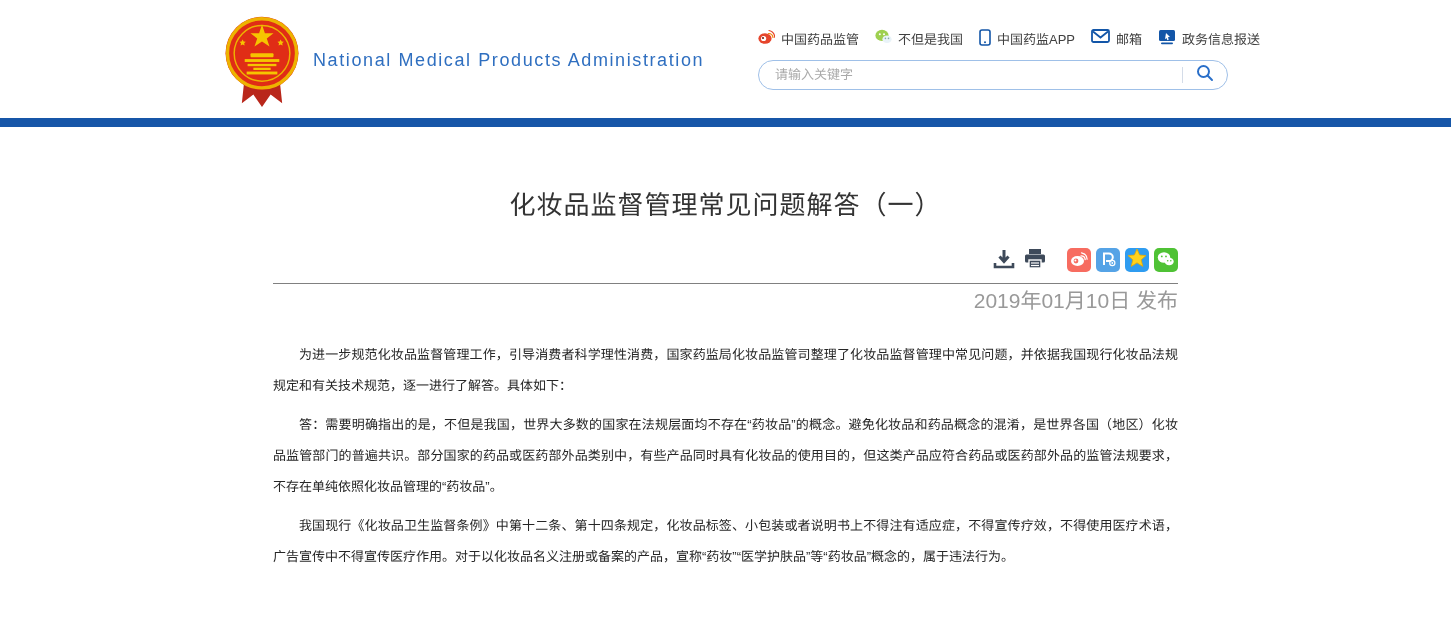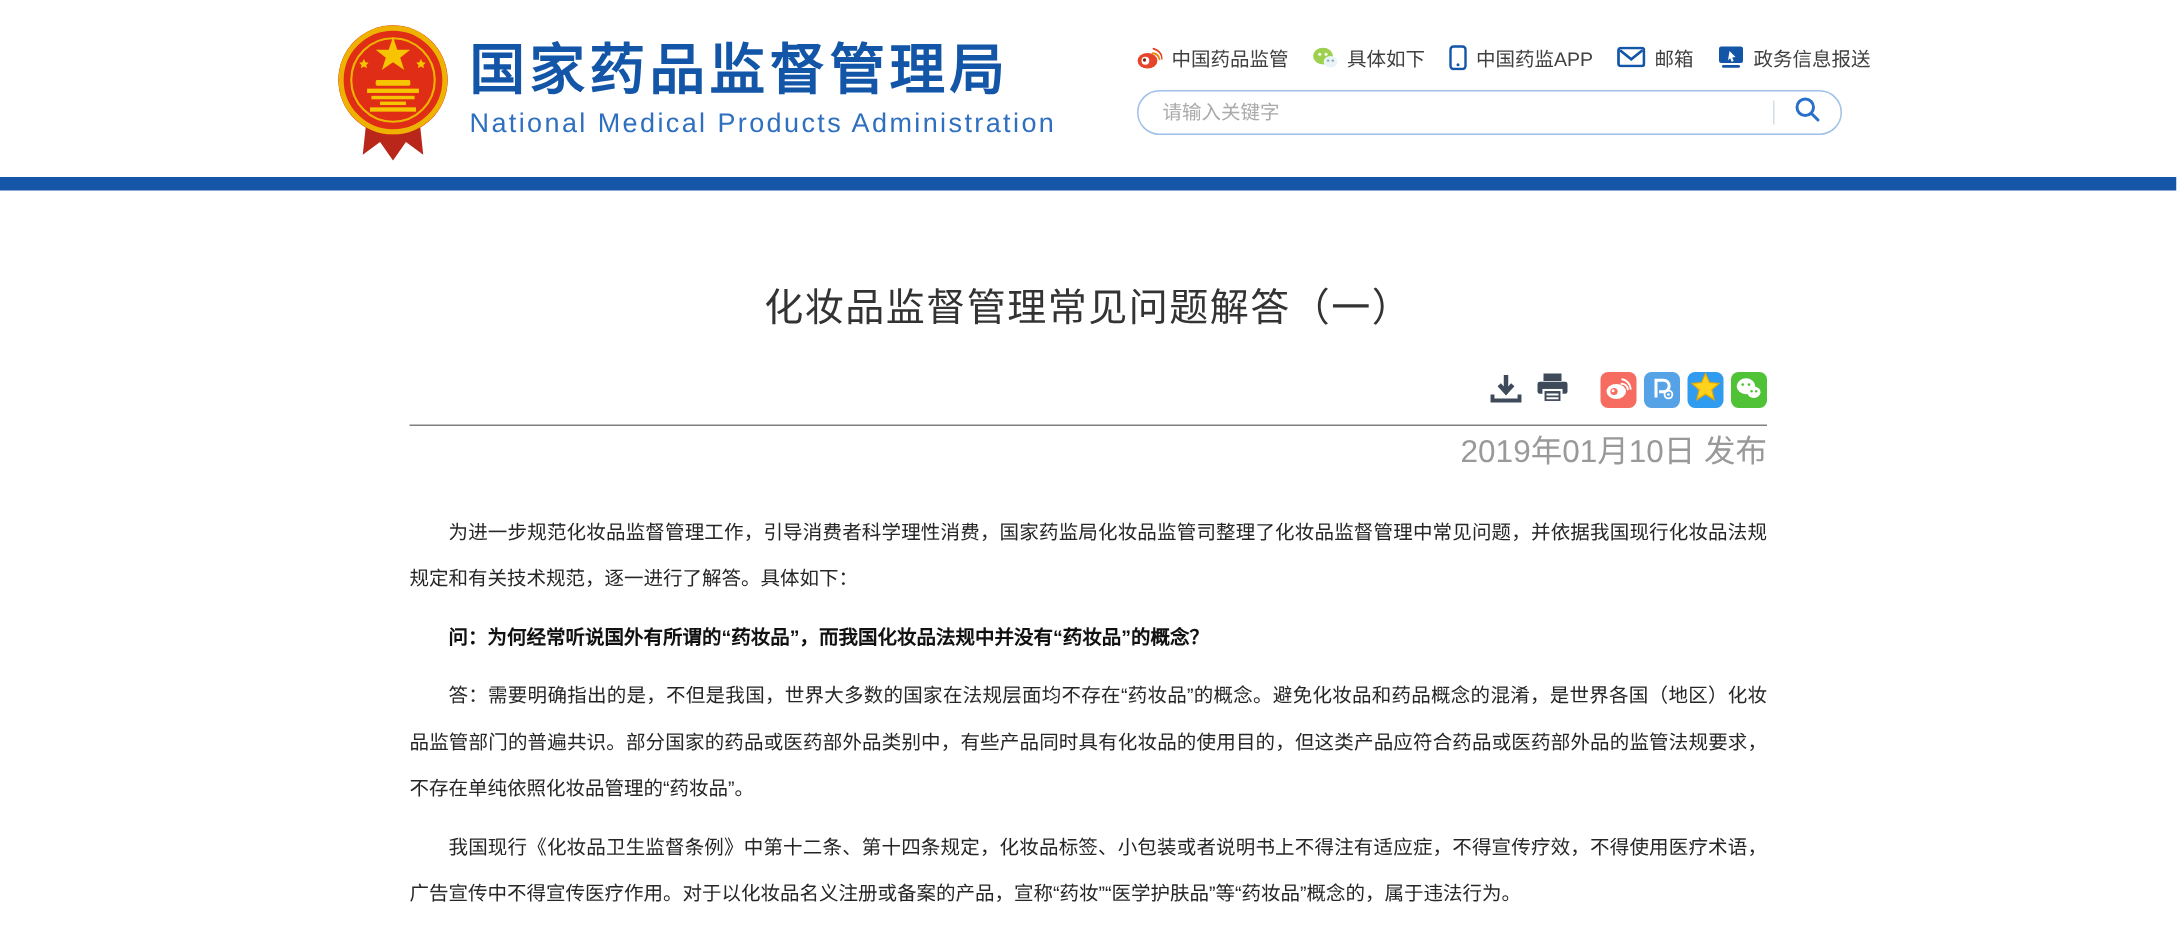--- a/index.html
+++ b/index.html
@@ -11,21 +11,21 @@
   .header-inner { width:1005px; margin:0 auto; height:100%;
     display:flex; align-items:center; justify-content:space-between; }
   .logo { display:flex; align-items:center; cursor:pointer; }
   .emblem { width:78px; height:96px; margin-right:12px; margin-top:4px; }
   .site-names { display:flex; flex-direction:column; }
   .site-name-cn { font-size:37px; font-weight:bold; color:#1356a8; letter-spacing:3px; line-height:44px; }
   .site-name-en { font-size:18px; color:#2f6fc0; letter-spacing:1.6px; margin-top:3px; }
 
   .header-right { display:flex; flex-direction:column; align-items:flex-end; width:470px; }
   .quick-links { display:flex; align-items:center; gap:16px; margin-bottom:12px; width:100%; }
-  .quick-link { display:flex; align-items:center; gap:6px; font-size:13px; color:#404040;
+  .quick-link { display:flex; align-items:flex-start; gap:6px; font-size:13px; color:#404040;
     text-decoration:none; cursor:pointer; white-space:nowrap; }
   .quick-link svg { display:block; }
 
   .search-box { width:470px; height:30px; border:1px solid #9fc0e8; border-radius:16px;
     display:flex; align-items:center; overflow:hidden; background:#fff; }
   .search-input { flex:1; border:none; outline:none; height:100%; padding:0 16px;
     font-size:13px; color:#15803d; background:transparent;
     font-family:"Liberation Sans","DejaVu Sans",sans-serif; }
   .search-input::placeholder { color:#aaaaaa; }
   .search-divider { width:1px; height:16px; background:#d4dce8; }
@@ -74,21 +74,20 @@
           <path d="M22 28 l2 4 4 .5 -3 3 .8 4 -3.8-2 -3.8 2 .8-4 -3-3 4-.5 Z" transform="scale(0.55) translate(14,22)" fill="#f6c400"></path>
           <path d="M58 28 l2 4 4 .5 -3 3 .8 4 -3.8-2 -3.8 2 .8-4 -3-3 4-.5 Z" transform="scale(0.55) translate(50,22)" fill="#f6c400"></path>
           <rect x="22" y="48" width="36" height="3" fill="#f6c400"></rect>
           <rect x="25" y="53" width="30" height="2.4" fill="#f6c400"></rect>
           <rect x="28" y="42" width="24" height="4" rx="1" fill="#f6c400"></rect>
           <rect x="31" y="57" width="18" height="2.4" fill="#f6c400"></rect>
           <rect x="24" y="61" width="32" height="3" fill="#f6c400"></rect>
         </svg>
       </span>
       <span class="site-names">
-        <span class="site-name-cn">国家药品监督管理局</span>
         <span class="site-name-en">National Medical Products Administration</span>
       </span>
     </div>
 
     <div class="header-right">
       <div class="quick-links">
         <a class="quick-link">
           <span>
             <svg width="17" height="15" viewBox="0 0 17 15">
               <ellipse cx="7" cy="9.5" rx="6.6" ry="5.2" fill="#e6452c"></ellipse>
@@ -104,21 +103,21 @@
           <span>
             <svg width="17" height="15" viewBox="0 0 17 15">
               <ellipse cx="7" cy="6.4" rx="6.6" ry="5.6" fill="#9ed050"></ellipse>
               <circle cx="4.8" cy="5.2" r="1" fill="#fff"></circle>
               <circle cx="9" cy="5.2" r="1" fill="#fff"></circle>
               <ellipse cx="12" cy="10.2" rx="4.6" ry="3.8" fill="#e9f3f8"></ellipse>
               <circle cx="10.4" cy="9.4" r=".8" fill="#8aa"></circle>
               <circle cx="13.5" cy="9.4" r=".8" fill="#8aa"></circle>
             </svg>
           </span>
-          <span>具体如下</span>
+          <span>不但是我国</span>
         </a>
         <a class="quick-link">
           <span>
             <svg width="12" height="17" viewBox="0 0 12 17">
               <rect x="1" y="1" width="10" height="15" rx="2" fill="none" stroke="#1356a8" stroke-width="1.6"></rect>
               <circle cx="6" cy="13.2" r="1" fill="#1356a8"></circle>
             </svg>
           </span>
           <span>中国药监APP</span>
         </a>
@@ -226,17 +225,16 @@
       </button>
     </span>
   </div>
 
   <div class="title-divider"></div>
 
   <div class="publish-date">2019年01月10日 发布</div>
 
   <div class="article-body">
     <p>为进一步规范化妆品监督管理工作，引导消费者科学理性消费，国家药监局化妆品监管司整理了化妆品监督管理中常见问题，并依据我国现行化妆品法规规定和有关技术规范，逐一进行了解答。具体如下：</p>
-    <p class="bold">问：为何经常听说国外有所谓的“药妆品”，而我国化妆品法规中并没有“药妆品”的概念？</p>
     <p>答：需要明确指出的是，不但是我国，世界大多数的国家在法规层面均不存在“药妆品”的概念。避免化妆品和药品概念的混淆，是世界各国（地区）化妆品监管部门的普遍共识。部分国家的药品或医药部外品类别中，有些产品同时具有化妆品的使用目的，但这类产品应符合药品或医药部外品的监管法规要求，不存在单纯依照化妆品管理的“药妆品”。</p>
     <p>我国现行《化妆品卫生监督条例》中第十二条、第十四条规定，化妆品标签、小包装或者说明书上不得注有适应症，不得宣传疗效，不得使用医疗术语，广告宣传中不得宣传医疗作用。对于以化妆品名义注册或备案的产品，宣称“药妆”“医学护肤品”等“药妆品”概念的，属于违法行为。</p>
   </div>
 </div>
 
 </body></html>

